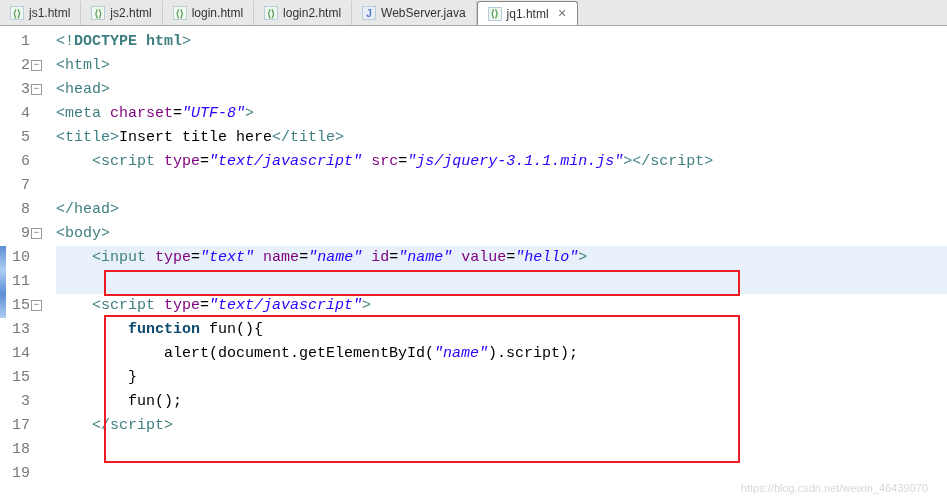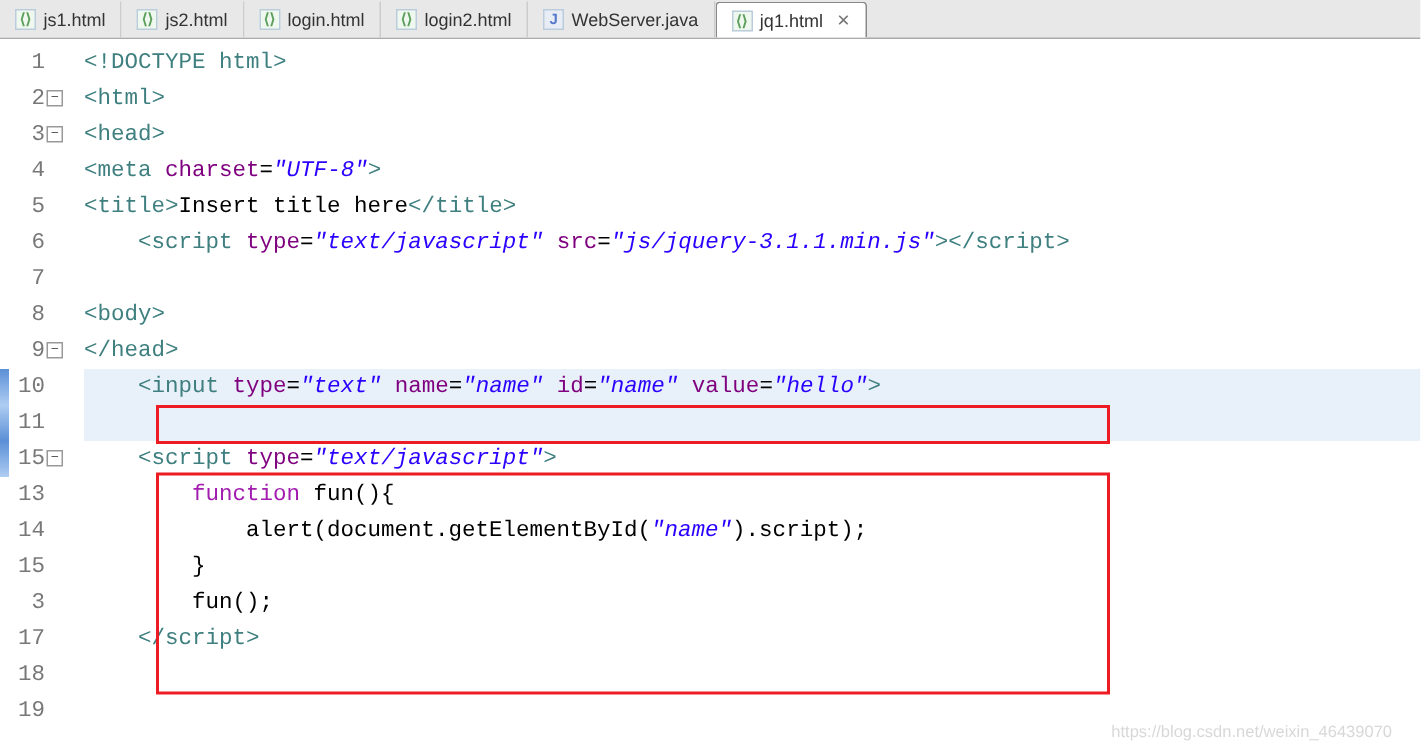--- a/index.html
+++ b/index.html
@@ -20,22 +20,22 @@
 .bar{position:absolute;left:0;width:6px;height:24px}
 .bar.b1{top:220px;background:linear-gradient(#5b8fd6,#aecdf2)}
 .bar.b2{top:244px;background:linear-gradient(#aecdf2,#5b8fd6)}
 .bar.b3{top:268px;background:linear-gradient(#5b8fd6,#aecdf2)}
 .redbox{position:absolute;border:2px solid #ed1c24;pointer-events:none}
 .rb1{left:104px;top:244px;width:636px;height:26px}
 .rb2{left:104px;top:289px;width:636px;height:148px}
 .t-tag{color:#3f7f7f}
 .t-attr{color:#7f007f}
 .t-str{color:#2a00ff;font-style:italic}
-.t-kw{color:#a21caf;font-weight:normal}
-.t-doc{color:#3f7f7f;font-weight:normal}
+.t-kw{color:#0c4a6e;font-weight:bold}
+.t-doc{color:#3f7f7f;font-weight:bold}
 .watermark{position:fixed;right:19px;bottom:6px;font:11px Arial;color:#d8d8d8}
 </style>
 </head>
 <body>
 
 <div class="tabs">
   <div class="tab">
       <span class="icon-h">⟨⟩</span>
       <span>js1.html</span>
     </div>
@@ -90,22 +90,22 @@
   </div>
 
   <div class="code">
     <div class="row"><span class="t-tag">&lt;!</span><span class="t-doc">DOCTYPE</span><span> </span><span class="t-doc">html</span><span class="t-tag">&gt;</span></div>
     <div class="row"><span class="t-tag">&lt;</span><span class="t-tag">html</span><span class="t-tag">&gt;</span></div>
     <div class="row"><span class="t-tag">&lt;</span><span class="t-tag">head</span><span class="t-tag">&gt;</span></div>
     <div class="row"><span class="t-tag">&lt;</span><span class="t-tag">meta</span><span> </span><span class="t-attr">charset</span><span>=</span><span class="t-str">"UTF-8"</span><span class="t-tag">&gt;</span></div>
     <div class="row"><span class="t-tag">&lt;</span><span class="t-tag">title</span><span class="t-tag">&gt;</span><span>Insert title here</span><span class="t-tag">&lt;/</span><span class="t-tag">title</span><span class="t-tag">&gt;</span></div>
     <div class="row"><span class="t-tag">    &lt;</span><span class="t-tag">script</span><span> </span><span class="t-attr">type</span><span>=</span><span class="t-str">"text/javascript"</span><span> </span><span class="t-attr">src</span><span>=</span><span class="t-str">"js/jquery-3.1.1.min.js"</span><span class="t-tag">&gt;&lt;/</span><span class="t-tag">script</span><span class="t-tag">&gt;</span></div>
     <div class="row"></div>
+    <div class="row"><span class="t-tag">&lt;/</span><span class="t-tag">head</span><span class="t-tag">&gt;</span></div>
     <div class="row"><span class="t-tag">&lt;</span><span class="t-tag">body</span><span class="t-tag">&gt;</span></div>
-    <div class="row"><span class="t-tag">&lt;/</span><span class="t-tag">head</span><span class="t-tag">&gt;</span></div>
     <div class="row hl"><span class="t-tag">    &lt;</span><span class="t-tag">input</span><span> </span><span class="t-attr">type</span><span>=</span><span class="t-str">"text"</span><span> </span><span class="t-attr">name</span><span>=</span><span class="t-str">"name"</span><span> </span><span class="t-attr">id</span><span>=</span><span class="t-str">"name"</span><span> </span><span class="t-attr">value</span><span>=</span><span class="t-str">"hello"</span><span class="t-tag">&gt;</span></div>
     <div class="row hl"></div>
     <div class="row"><span class="t-tag">    &lt;</span><span class="t-tag">script</span><span> </span><span class="t-attr">type</span><span>=</span><span class="t-str">"text/javascript"</span><span class="t-tag">&gt;</span></div>
     <div class="row"><span>        </span><span class="t-kw">function</span><span> fun(){</span></div>
     <div class="row"><span>            alert(document.getElementById(</span><span class="t-str">"name"</span><span>).script);</span></div>
     <div class="row"><span>        }</span></div>
     <div class="row"><span>        fun();</span></div>
     <div class="row"><span class="t-tag">    &lt;/</span><span class="t-tag">script</span><span class="t-tag">&gt;</span></div>
   </div>
 

